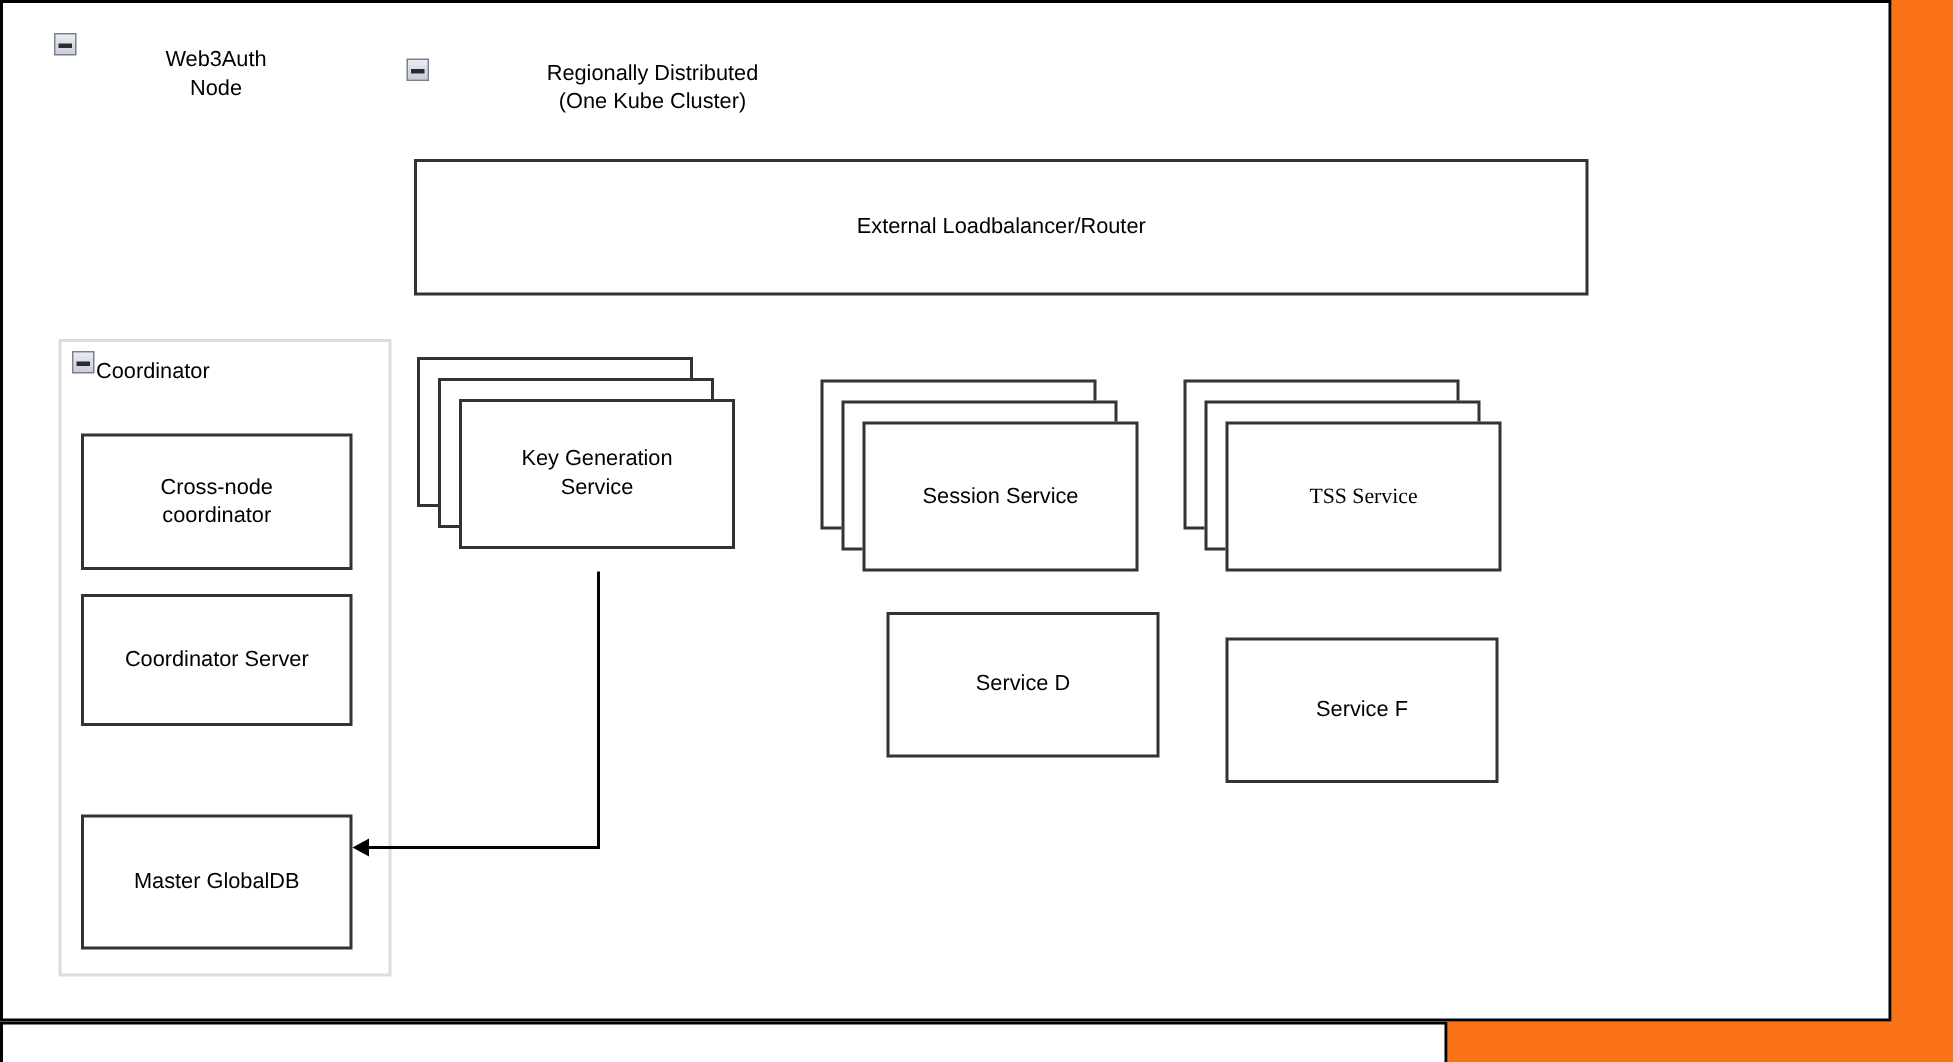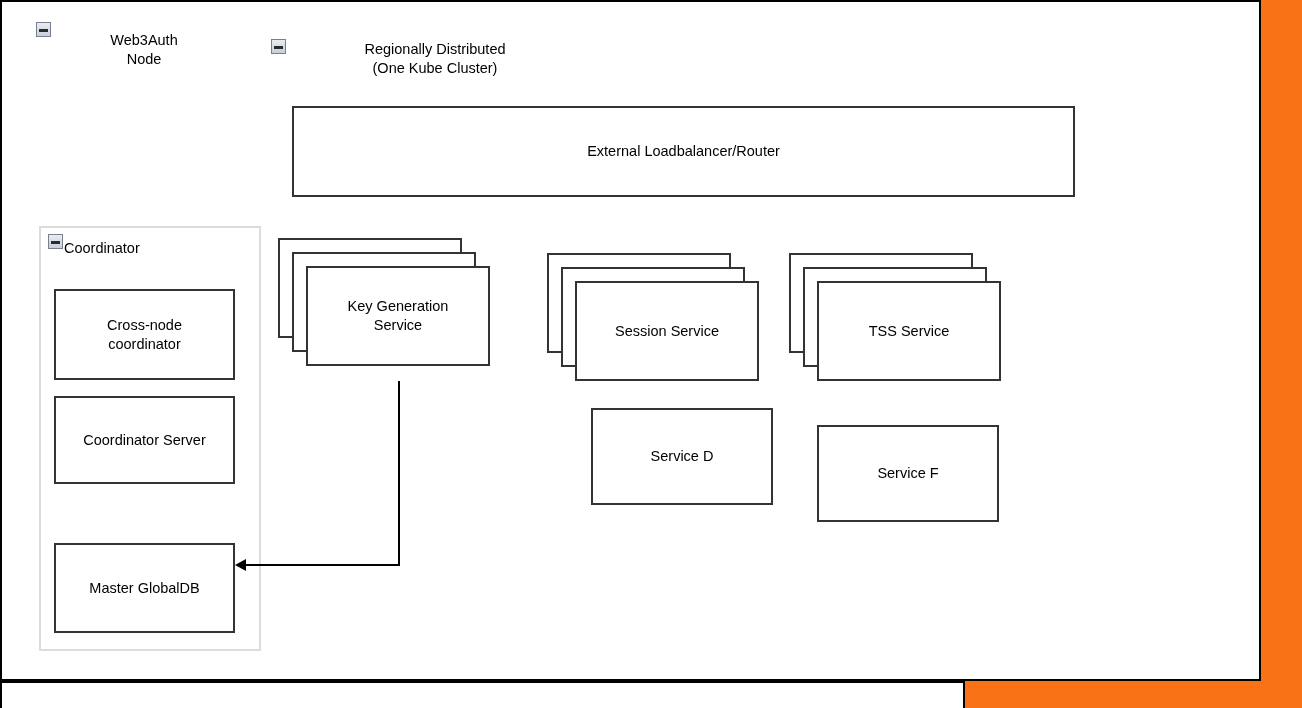--- a/index.html
+++ b/index.html
@@ -126,21 +126,21 @@
   <div class="group-label" style="left:54px; top:31px; width:180px;">Web3Auth
 Node</div>
 
   <div class="container-box" style="left:263px; top:33px; width:961px; height:601px;"></div>
 
   <div class="collapse-icon" style="left:271px; top:39px;"></div>
 
   <div class="group-label" style="left:290px; top:40px; width:290px;">Regionally Distributed
 (One Kube Cluster)</div>
 
-  <div class="node" style="left:292px; top:106px; width:783px; height:91px;text-align:center;">
+  <div class="node" style="left:276px; top:106px; width:783px; height:91px;text-align:center;">
     <span>External Loadbalancer/Router</span>
   </div>
 
   <div class="stack" style="left:278px; top:238px; width:212px; height:128px;">
     <div class="sheet back2" style="width:184px; height:100px;"></div>
     <div class="sheet back1" style="width:184px; height:100px;"></div>
     <div class="sheet front" style="width:184px; height:100px;">
       <span>Key Generation
 Service</span>
     </div>
@@ -150,21 +150,21 @@
     <div class="sheet back2" style="width:184px; height:100px;"></div>
     <div class="sheet back1" style="width:184px; height:100px;"></div>
     <div class="sheet front" style="width:184px; height:100px;">
       <span>Session Service</span>
     </div>
   </div>
 
   <div class="stack" style="left:789px; top:253px; width:212px; height:128px;">
     <div class="sheet back2" style="width:184px; height:100px;"></div>
     <div class="sheet back1" style="width:184px; height:100px;"></div>
-    <div class="sheet front" style="width:184px; height:100px;">
+    <div class="sheet front" style="width:184px; height:100px;font-family:Liberation Serif, serif;">
       <span>TSS Service</span>
     </div>
   </div>
 
   <div class="node" style="left:591px; top:408px; width:182px; height:97px;">
     <span>Service D</span>
   </div>
 
   <div class="node" style="left:817px; top:408px; width:182px; height:97px;margin-top:17px;">
     <span>Service F</span>

